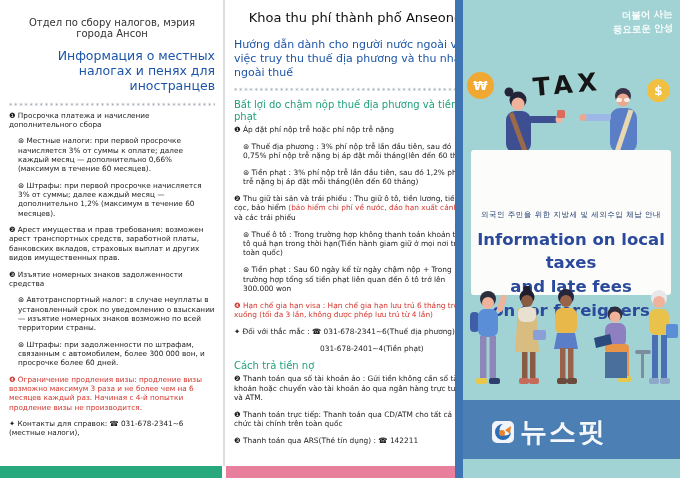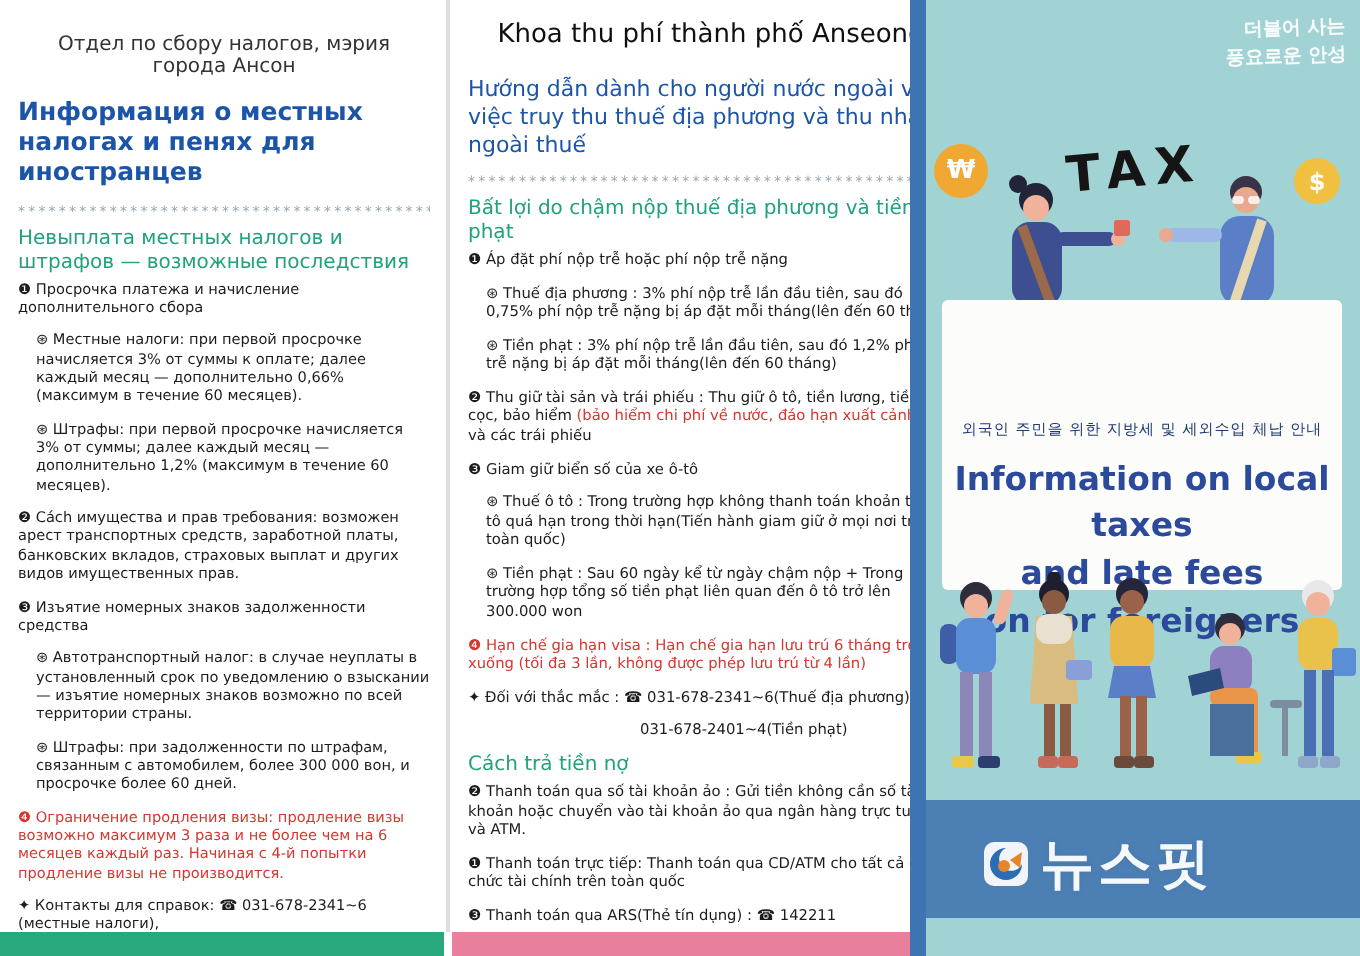--- a/index.html
+++ b/index.html
@@ -13,21 +13,21 @@
   #panel-left{left:0;width:222px;height:466px;background:#fff;padding:7px 7px 0 9px;box-sizing:border-box;}
   #panel-mid{left:226px;width:257px;height:466px;background:#fff;padding:9px 6px 0 8px;box-sizing:border-box;}
   #vdivider{position:absolute;left:223px;top:0;width:2px;height:466px;background:#dedede;}
   #bar-green{position:absolute;left:0;top:466px;width:222px;height:12px;background:#27a87d;}
   #bar-pink{position:absolute;left:226px;top:466px;width:229px;height:12px;background:#e87f9c;}
   #strip-blue{position:absolute;left:455px;top:0;width:8px;height:478px;background:#3f74b3;}
   #panel-right{left:463px;width:217px;height:478px;background:#a2d3d4;overflow:hidden;}
 
   .dept{font-size:10px;color:#333;text-align:center;line-height:1.1;}
   .mdept{font-size:13px;color:#101010;text-align:center;line-height:1.1;margin-top:2px;}
-  .title-blue{font-size:12.5px;font-weight:bold;color:#1c55a8;text-align:left;line-height:1.18;margin-top:4px;}
+  .title-blue{font-size:12.5px;font-weight:normal;color:#1c55a8;text-align:right;line-height:1.18;margin-top:4px;}
   .mtitle-blue{font-size:11px;font-weight:normal;color:#1c55a8;line-height:1.25;margin-top:5px;}
   .sep{font-size:7px;color:#9aa3ad;letter-spacing:1.6px;text-align:center;margin:4px 0 1px;white-space:nowrap;overflow:hidden;}
   .green-h{color:#21a17d;font-weight:normal;font-size:10px;line-height:1.2;margin:4px 0 2px;}
   .b{font-size:7.3px;color:#1c1c1c;line-height:1.27;margin-top:1px;}
   .mb{font-size:7.4px;}
   .sub{padding-left:9px;}
   .gap{margin-top:5px;}
   .red{color:#d4372e;}
   .ind-m{padding-left:86px;}
 
@@ -52,46 +52,44 @@
 </style>
 </head>
 <body>
 
 <div>
 
   <section class="panel" id="panel-left">
     <p class="dept">Отдел по сбору налогов, мэрия города Ансон</p>
     <h1 class="title-blue">Информация о местных налогах и пенях для иностранцев</h1>
     <div class="sep">*********************************************</div>
-    <h2 class="green-h">Невыплата местных налогов и штрафов — возможные последствия</h2>
     <p class="b">❶ Просрочка платежа и начисление дополнительного сбора</p>
     <p class="b sub">⊛ Местные налоги: при первой просрочке начисляется 3% от суммы к оплате; далее каждый месяц — дополнительно 0,66% (максимум в течение 60 месяцев).</p>
     <p class="b sub">⊛ Штрафы: при первой просрочке начисляется 3% от суммы; далее каждый месяц — дополнительно 1,2% (максимум в течение 60 месяцев).</p>
-    <p class="b gap">❷ Cách имущества и прав требования: возможен арест транспортных средств, заработной платы, банковских вкладов, страховых выплат и других видов имущественных прав.</p>
+    <p class="b gap">❷ Арест имущества и прав требования: возможен арест транспортных средств, заработной платы, банковских вкладов, страховых выплат и других видов имущественных прав.</p>
     <p class="b gap">❸ Изъятие номерных знаков задолженности средства</p>
     <p class="b sub">⊛ Автотранспортный налог: в случае неуплаты в установленный срок по уведомлению о взыскании — изъятие номерных знаков возможно по всей территории страны.</p>
     <p class="b sub">⊛ Штрафы: при задолженности по штрафам, связанным с автомобилем, более 300 000 вон, и просрочке более 60 дней.</p>
     <p class="b gap red">❹ Ограничение продления визы: продление визы возможно максимум 3 раза и не более чем на 6 месяцев каждый раз. Начиная с 4-й попытки продление визы не производится.</p>
     <p class="b gap">✦ Контакты для справок: ☎ 031-678-2341~6 (местные налоги),</p>
 
   </section>
 
   <div id="vdivider"></div>
   <div id="bar-green"></div>
 
   <section class="panel" id="panel-mid">
     <p class="mdept">Khoa thu phí thành phố Anseong</p>
     <h1 class="mtitle-blue">Hướng dẫn dành cho người nước ngoài về việc truy thu thuế địa phương và thu nhập ngoài thuế</h1>
     <div class="sep">*****************************************************</div>
     <h2 class="green-h">Bất lợi do chậm nộp thuế địa phương và tiền phạt</h2>
     <p class="b mb">❶ Áp đặt phí nộp trễ hoặc phí nộp trễ nặng</p>
     <p class="b mb sub">⊛ Thuế địa phương : 3% phí nộp trễ lần đầu tiên, sau đó 0,75% phí nộp trễ nặng bị áp đặt mỗi tháng(lên đến 60 tháng)</p>
     <p class="b mb sub">⊛ Tiền phạt : 3% phí nộp trễ lần đầu tiên, sau đó 1,2% phí nộp trễ nặng bị áp đặt mỗi tháng(lên đến 60 tháng)</p>
     <p class="b mb gap"><span>❷ Thu giữ tài sản và trái phiếu : Thu giữ ô tô, tiền lương, tiền đặt cọc, bảo hiểm </span><span class="red">(bảo hiểm chi phí về nước, đáo hạn xuất cảnh v.v.)</span><span> và các trái phiếu</span></p>
-    <p class="b mb gap">❸ Giam giữ biển số của xe ô-tô</p>
     <p class="b mb sub">⊛ Thuế ô tô : Trong trường hợp không thanh toán khoản thuế ô tô quá hạn trong thời hạn(Tiến hành giam giữ ở mọi nơi trên toàn quốc)</p>
     <p class="b mb sub">⊛ Tiền phạt : Sau 60 ngày kể từ ngày chậm nộp + Trong trường hợp tổng số tiền phạt liên quan đến ô tô trở lên 300.000 won</p>
     <p class="b mb gap red">❹ Hạn chế gia hạn visa : Hạn chế gia hạn lưu trú 6 tháng trở xuống (tối đa 3 lần, không được phép lưu trú từ 4 lần)</p>
     <p class="b mb gap">✦ Đối với thắc mắc : ☎ 031-678-2341~6(Thuế địa phương)</p>
     <p class="b mb ind-m">031-678-2401~4(Tiền phạt)</p>
     <h2 class="green-h gap">Cách trả tiền nợ</h2>
     <p class="b mb">❷ Thanh toán qua số tài khoản ảo : Gửi tiền không cần số tài khoản hoặc chuyển vào tài khoản ảo qua ngân hàng trực tuyến và ATM.</p>
     <p class="b mb">❶ Thanh toán trực tiếp: Thanh toán qua CD/ATM cho tất cả các tổ chức tài chính trên toàn quốc</p>
     <p class="b mb">❸ Thanh toán qua ARS(Thẻ tín dụng) : ☎ 142211</p>
 

